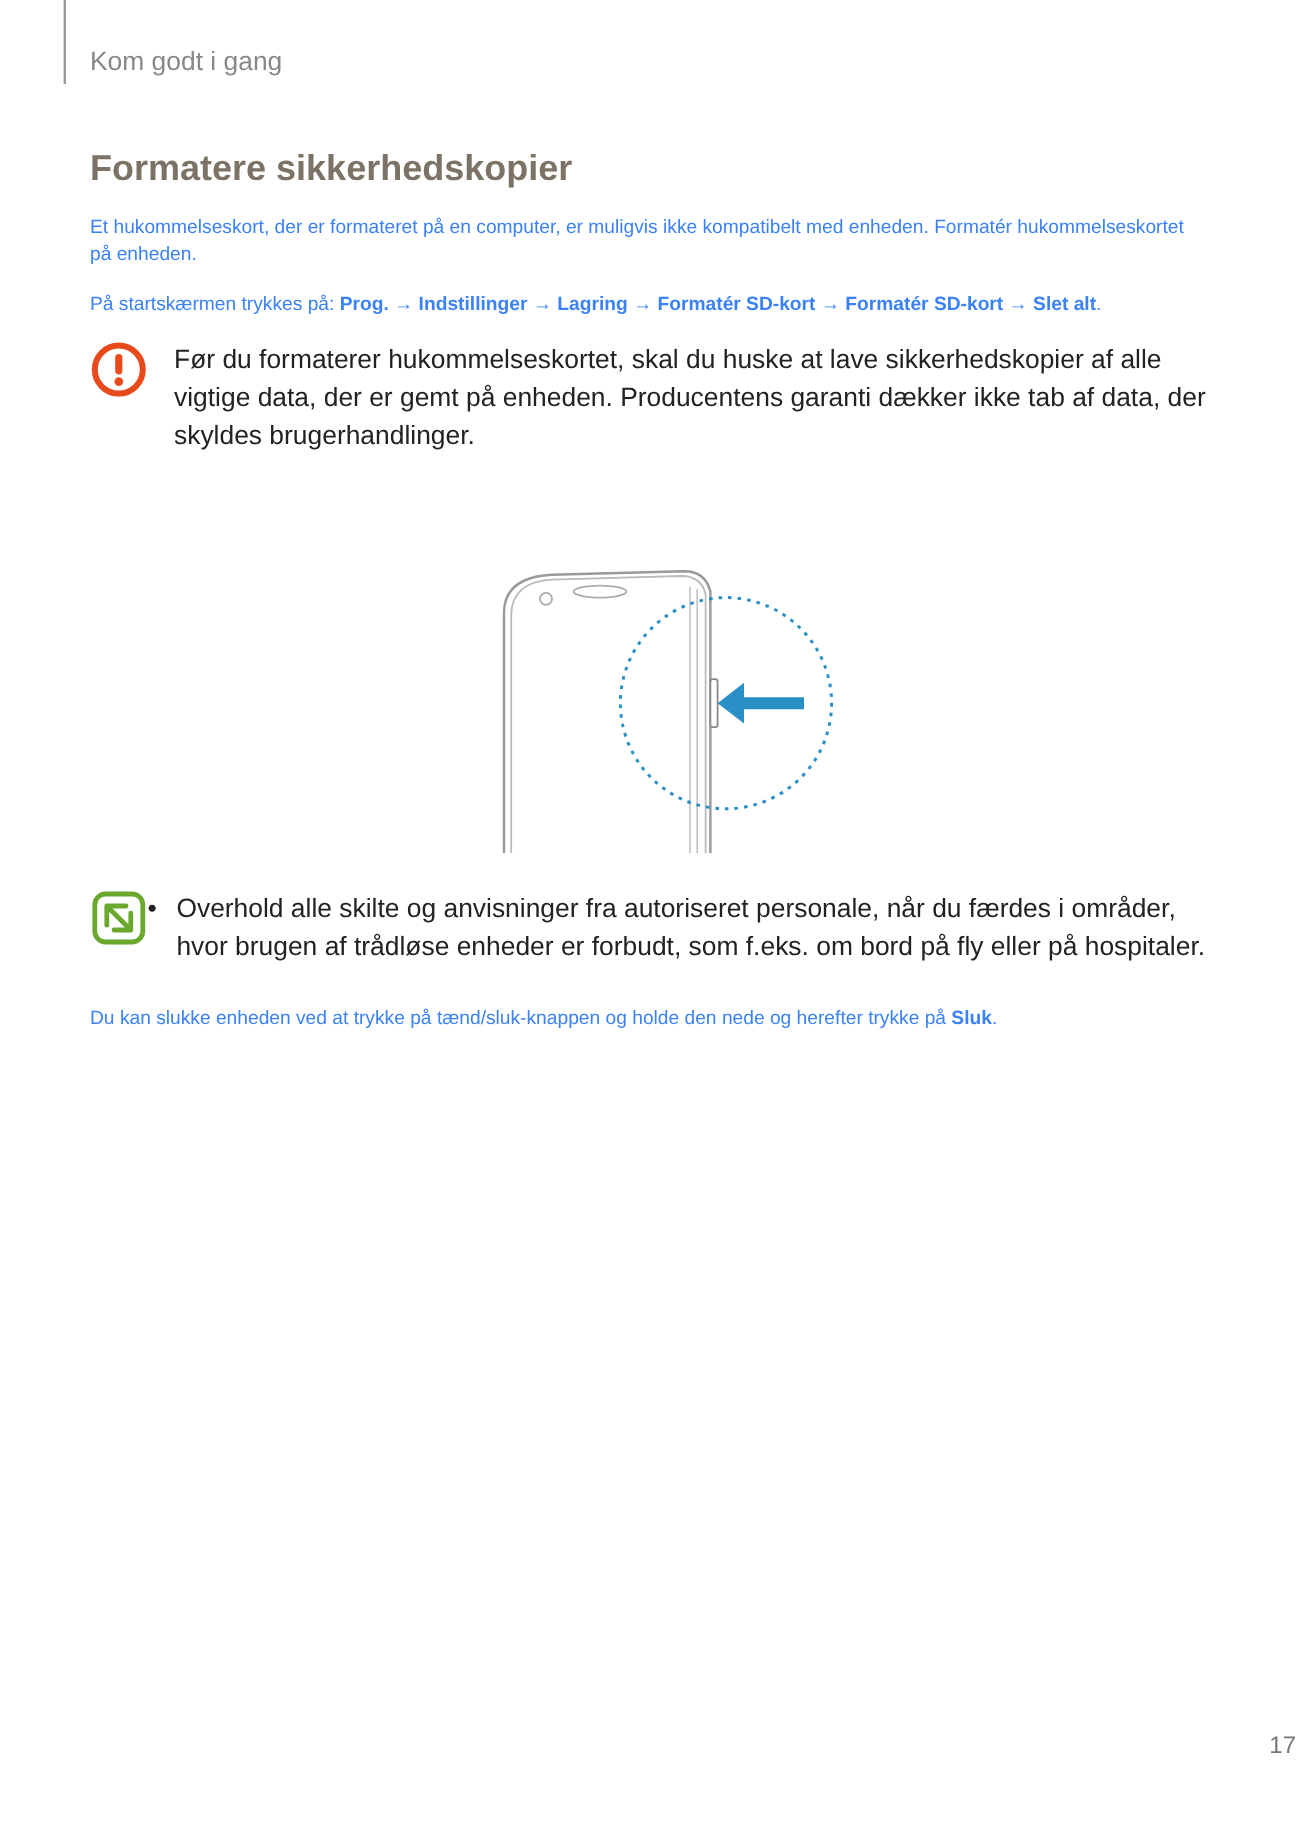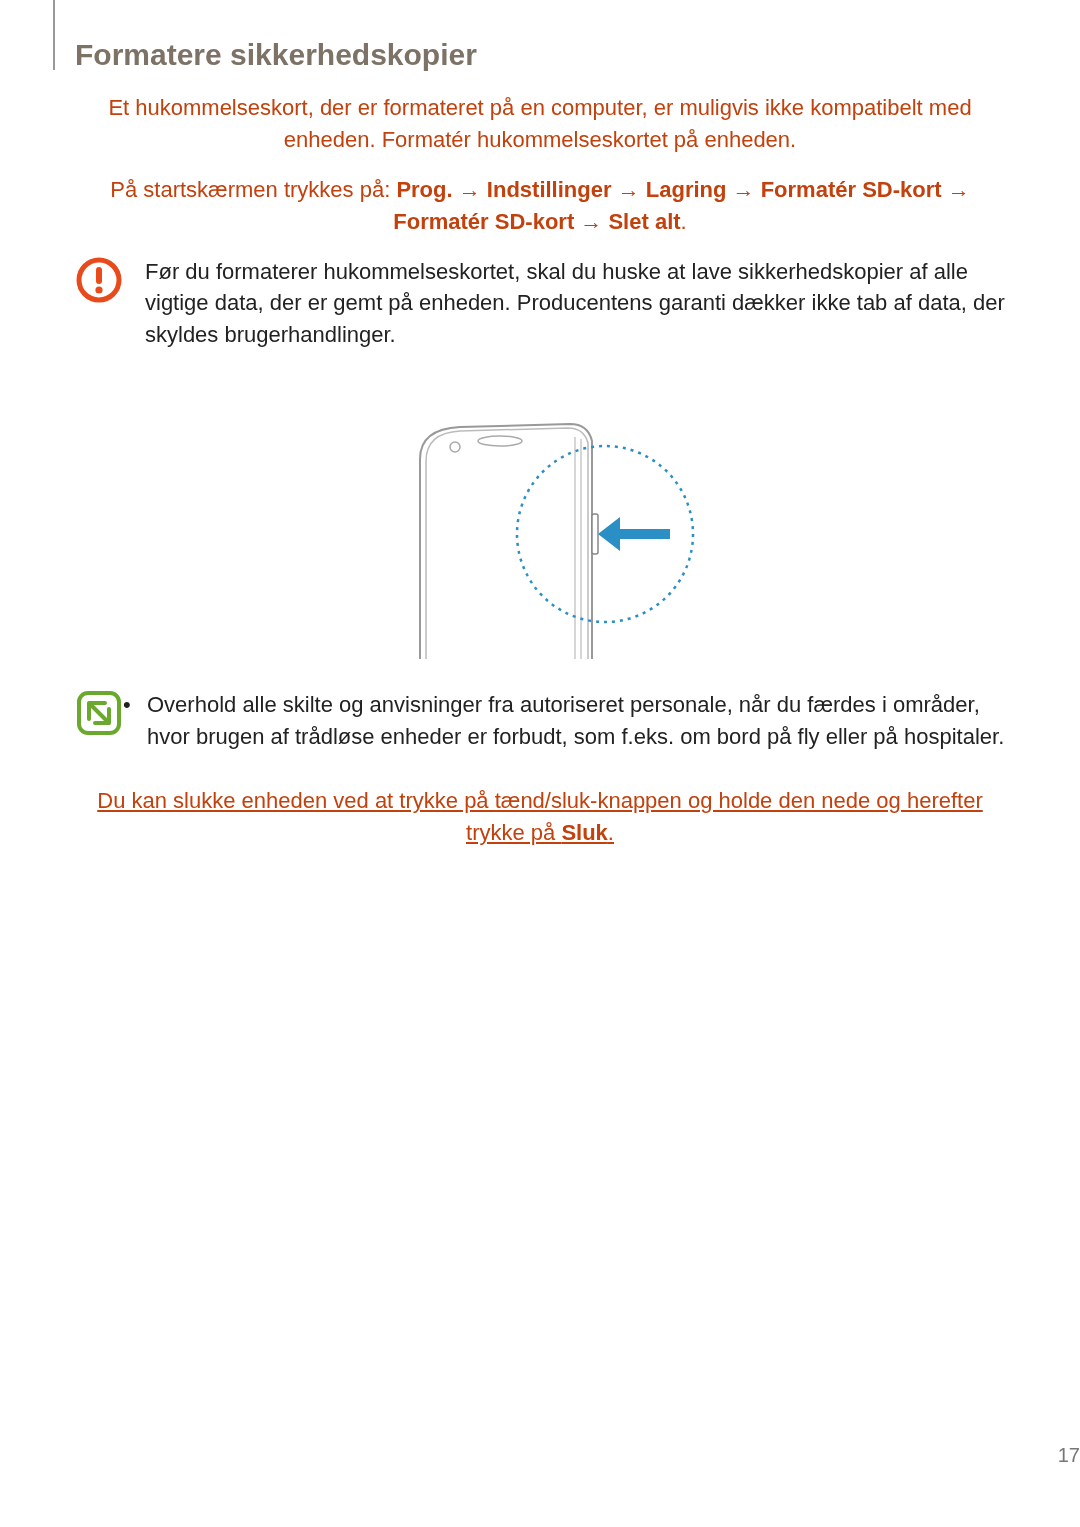--- a/index.html
+++ b/index.html
@@ -27,33 +27,32 @@
       color: #888;
       margin-bottom: 60px;
     }
     h2.section-subheading {
       font-size: 30px;
       color: #7c7265;
       font-weight: 600;
       margin-bottom: 20px;
     }
     .para {
-      font-size: 22px;
+      font-size: 16px;
       line-height: 1.45;
-      color: #c2410c;
+      color: #3b82f6;
       margin-bottom: 18px;
-      text-align: center;
     }
     .bold { font-weight: 700; }
     .callout-row {
       display: flex;
       align-items: flex-start;
       gap: 22px;
       margin-top: 10px;
-      margin-bottom: 68px;
+      margin-bottom: 92px;
     }
     .callout-icon {
       flex: 0 0 48px;
       height: 48px;
     }
     .callout-text {
       font-size: 22px;
       line-height: 1.45;
       color: #222;
     }
@@ -112,20 +111,21 @@
       color: #777;
     }
   </style>
 </head>
 <body>
 
 <div class="v-rule"></div>
 
 <div class="page">
 
+  <div class="breadcrumb">Kom godt i gang</div>
 
   <h2 class="section-subheading">Formatere sikkerhedskopier</h2>
 
   <p class="para">Et hukommelseskort, der er formateret på en computer, er muligvis ikke kompatibelt med enheden. Formatér hukommelseskortet på enheden.</p>
 
   <p class="para">
     <span>På startskærmen trykkes på: </span><span class="bold">Prog.</span><span> → </span><span class="bold">Indstillinger</span><span> → </span><span class="bold">Lagring</span><span> → </span><span class="bold">Formatér SD-kort</span><span> → </span><span class="bold">Formatér SD-kort</span><span> → </span><span class="bold">Slet alt</span><span>.</span>
   </p>
 
   <div class="callout-row">
@@ -168,19 +168,19 @@
       <svg viewBox="0 0 48 48" width="48" height="48">
         <rect x="4" y="4" width="40" height="40" rx="9" fill="none" stroke="#6aa82e" stroke-width="4"></rect>
         <path d="M14 30 L14 14 L30 14 M14 14 L34 34 M20 34 L34 34 L34 20" fill="none" stroke="#6aa82e" stroke-width="4" stroke-linecap="round" stroke-linejoin="round"></path>
       </svg>
     </div>
     <ul class="bullets">
       <li>Overhold alle skilte og anvisninger fra autoriseret personale, når du færdes i områder, hvor brugen af trådløse enheder er forbudt, som f.eks. om bord på fly eller på hospitaler.</li>
     </ul>
   </div>
 
-  <p class="para" style="margin-top:18px;text-decoration:underline;">
+  <p class="para" style="margin-top:18px;">
     <span>Du kan slukke enheden ved at trykke på tænd/sluk-knappen og holde den nede og herefter trykke på </span><span class="bold">Sluk</span><span>.</span>
   </p>
 
 </div>
 
 <div class="page-number">17</div>
 
 </body></html>

